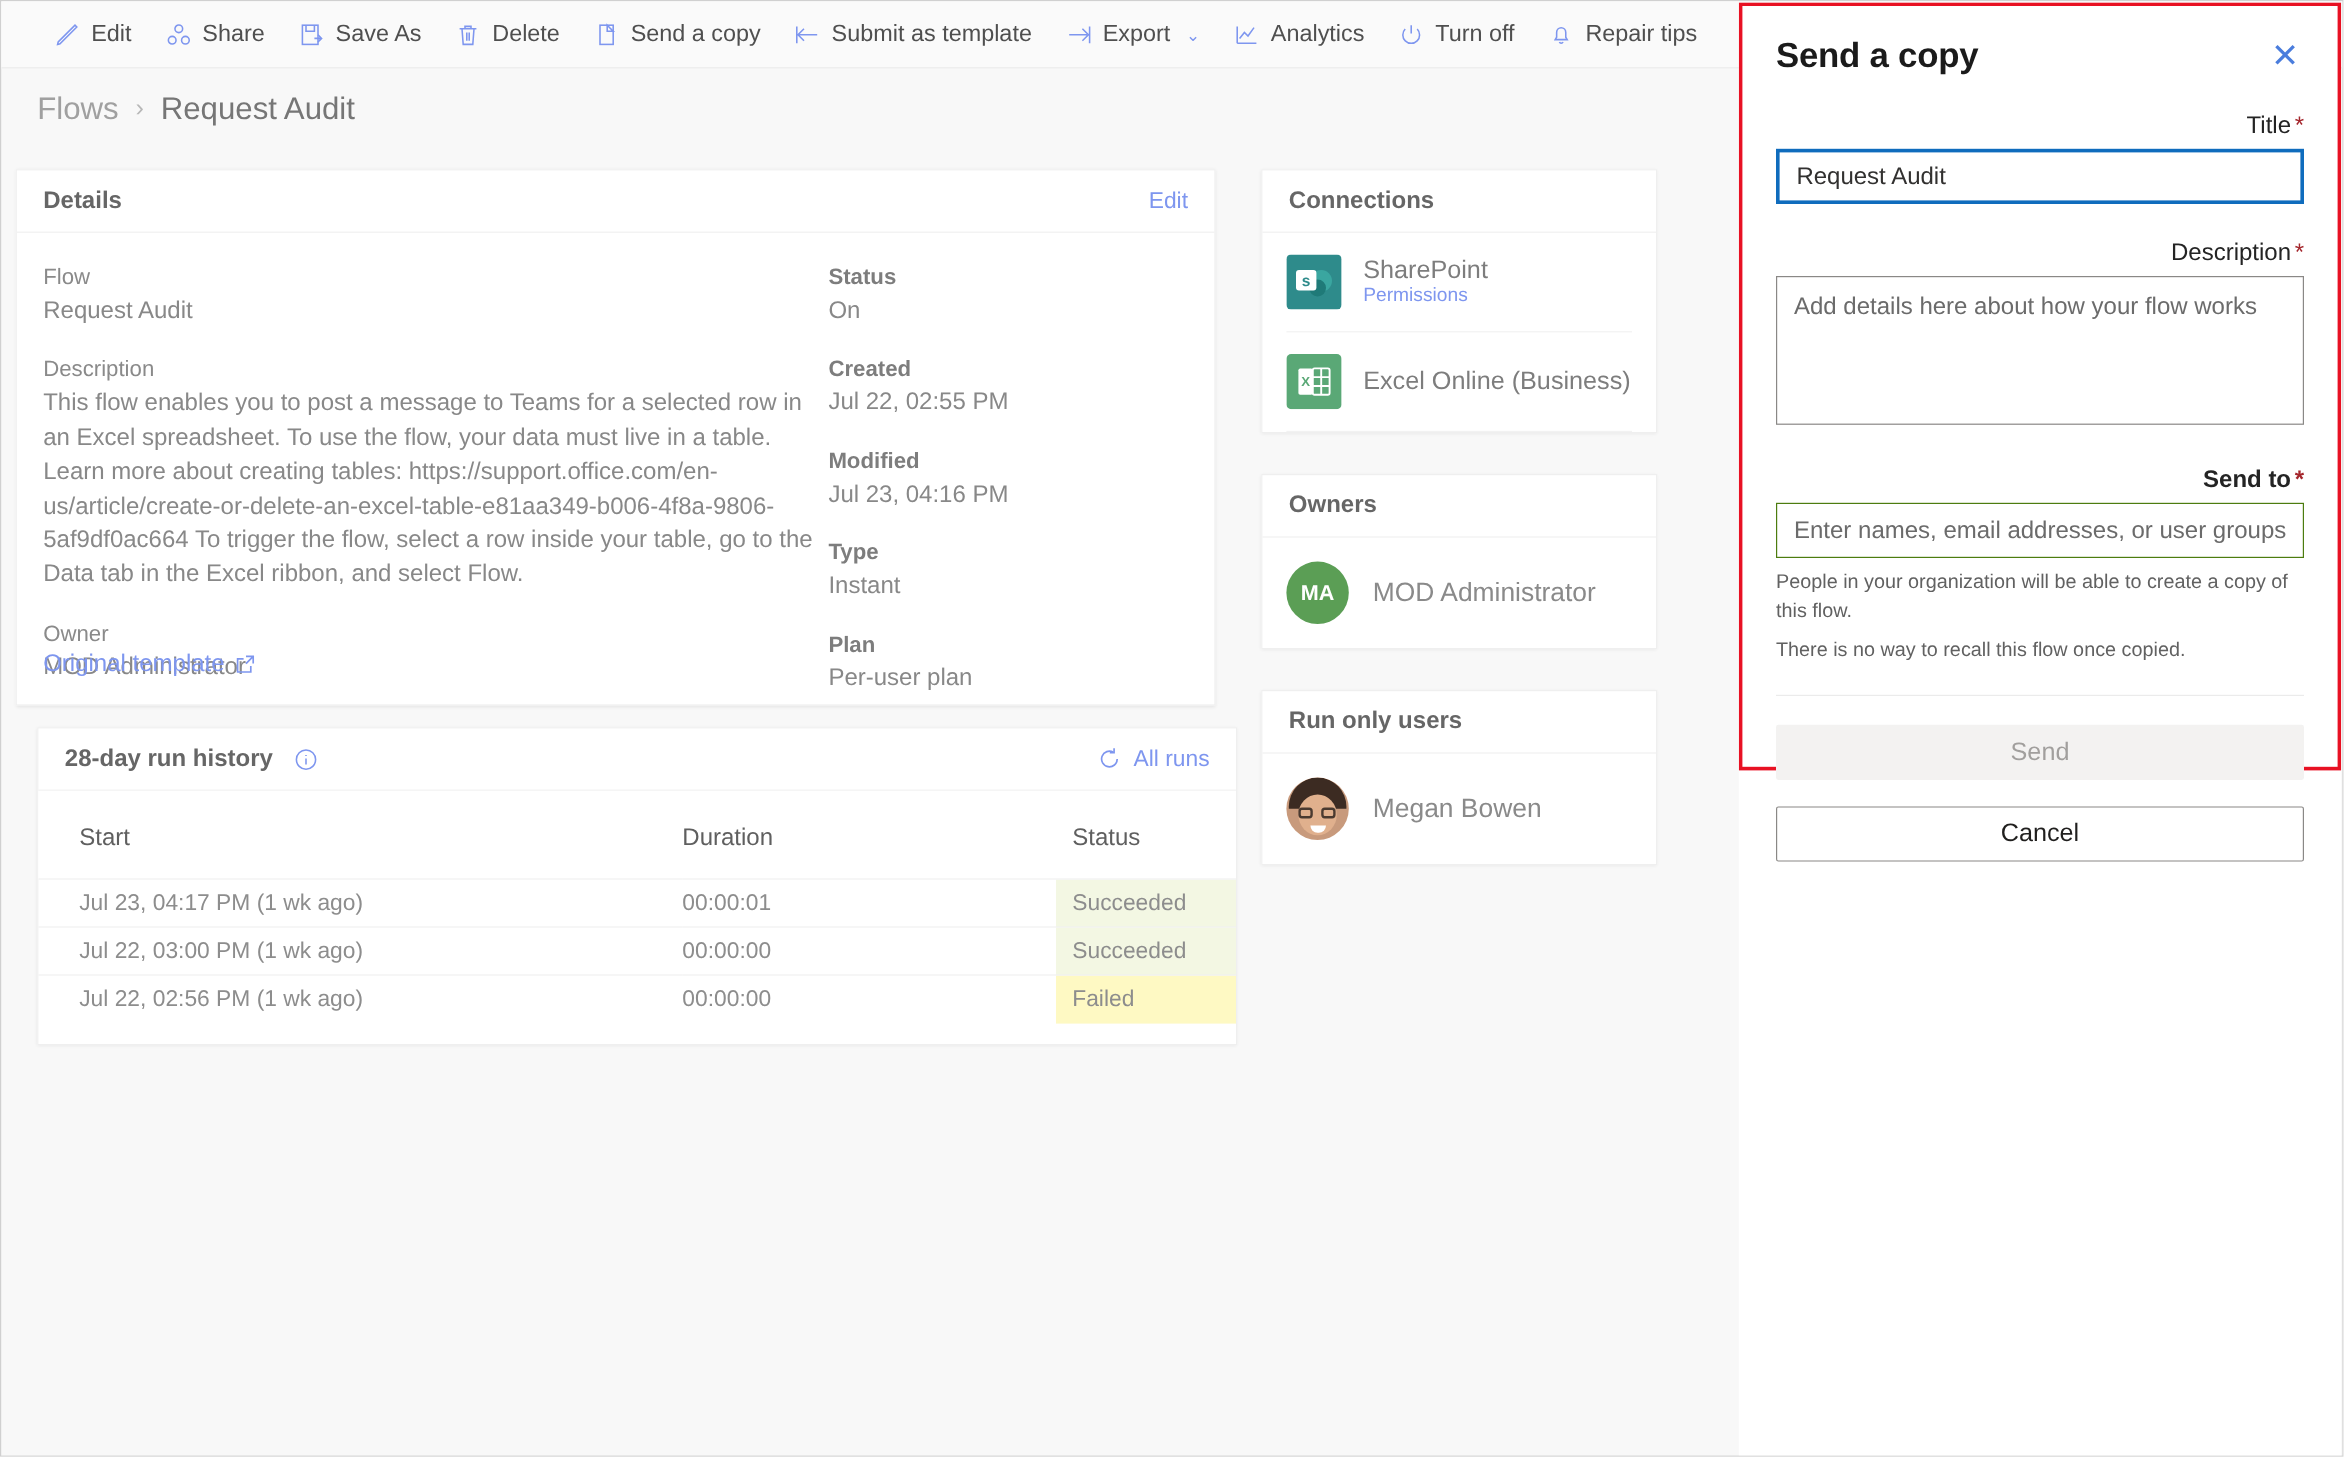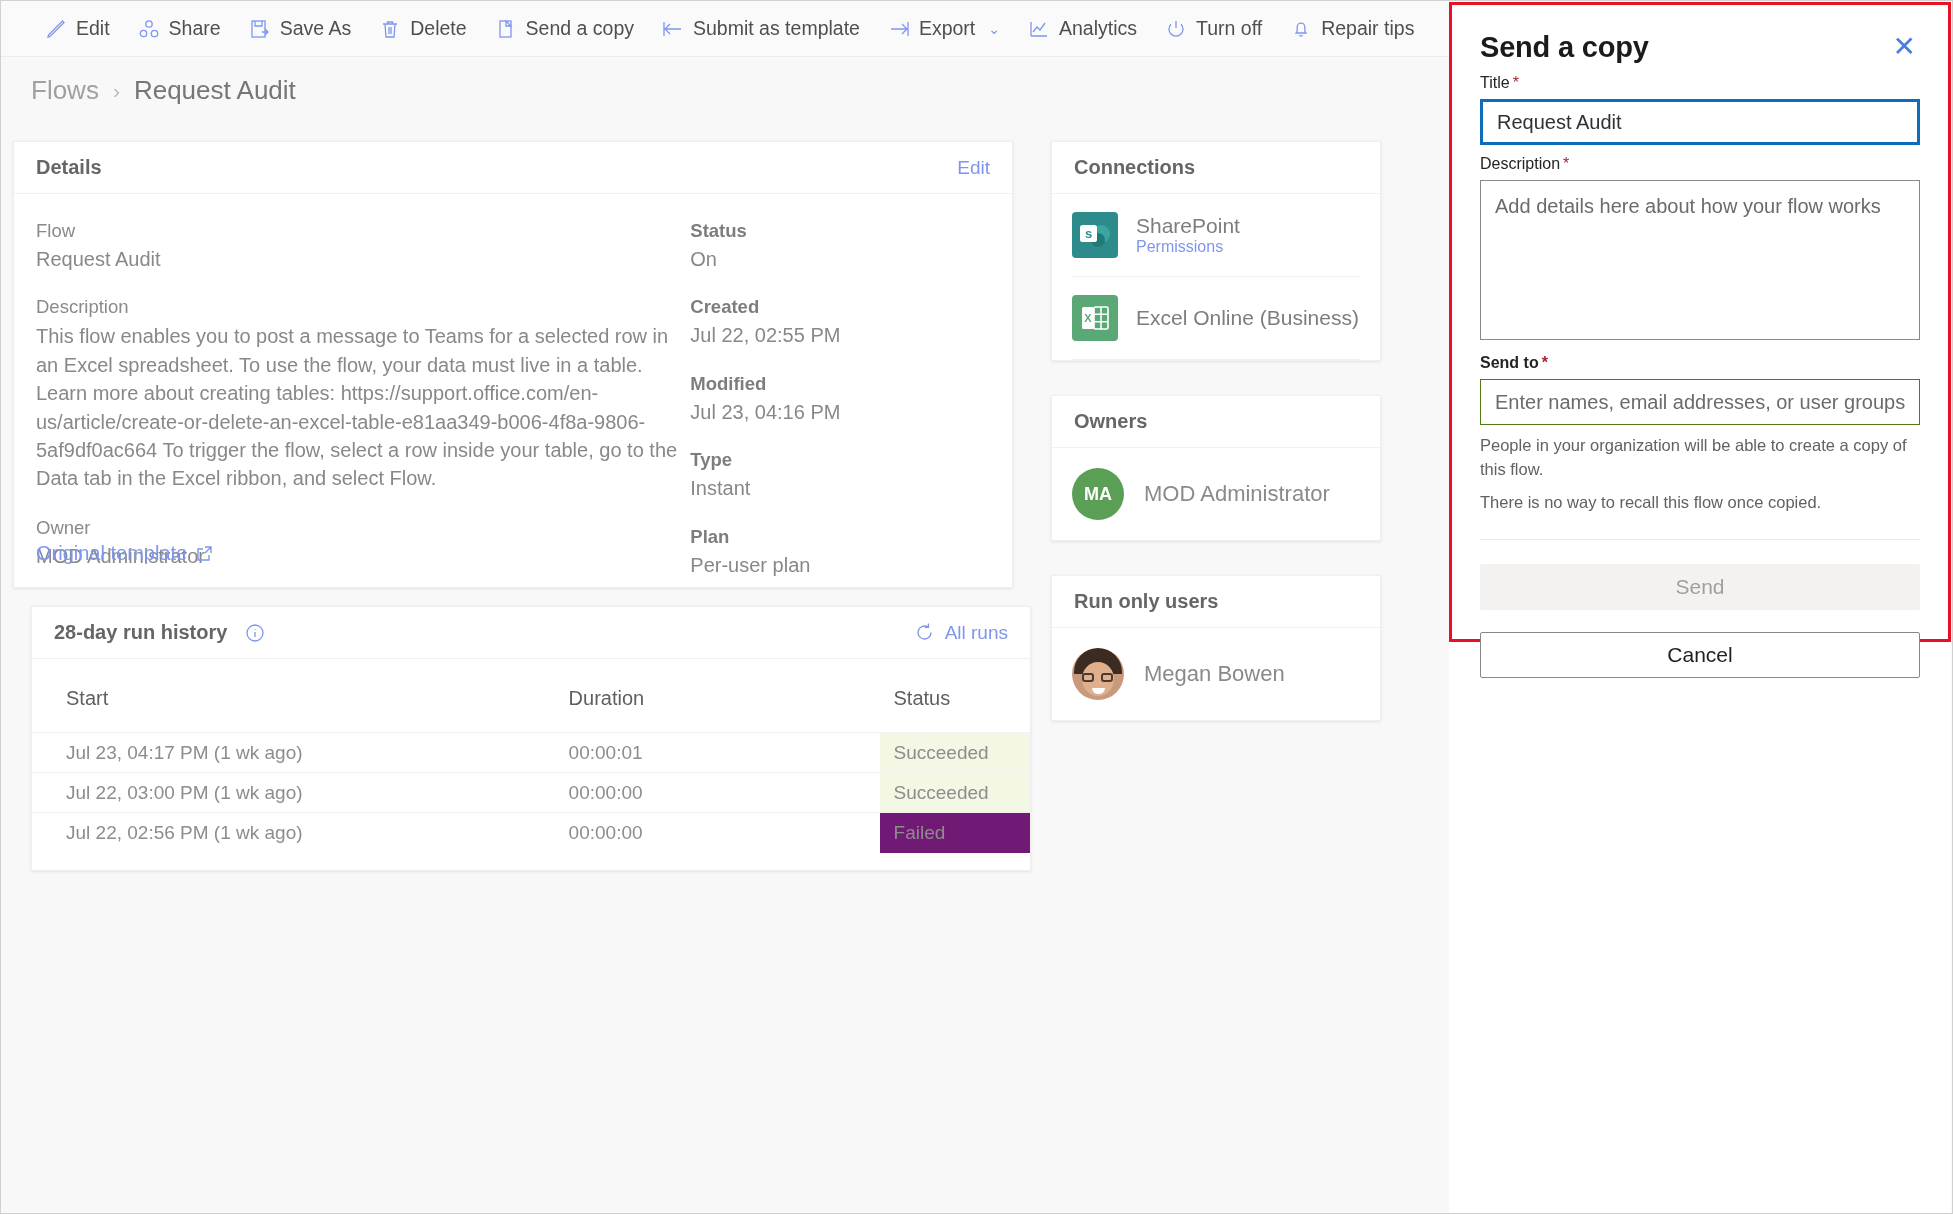--- a/index.html
+++ b/index.html
@@ -89,21 +89,21 @@
   table.runs th {
     text-align: left; font-weight: normal; font-size: 20px; color: #5f5f5f;
     padding: 28px 0 22px 0; background: #ffffff;
   }
   table.runs td { font-size: 19px; color: #8d8d8d; padding: 0; height: 40px; vertical-align: middle; }
   table.runs tr.rrow { border-top: 1px solid #f1f1f1; margin-top: 16px; }
   .c-start { padding-left: 34px !important; width: 535px; }
   .c-dur   { width: 310px; }
   .c-stat  { width: 150px; padding-left: 14px !important; }
   td.st-succ { background: #f3f7e3; color: #8a8a7a; padding-left: 14px !important; }
-  td.st-fail { background: #701a75; color: #8d8585; padding-left: 14px !important; }
+  td.st-fail { background: #fef9c3; color: #8d8585; padding-left: 14px !important; }
 
   
   #rail { position: absolute; left: 1050px; top: 140px; width: 330px; }
   .rail-card { margin-bottom: 34px; }
   .rail-body { padding: 0 20px; }
   .conn-row {
     display: flex; align-items: center; gap: 18px;
     padding: 18px 0; border-bottom: 1px solid #f2f2f2;
   }
   .conn-row:last-child { border-bottom: 1px solid #f2f2f2; }
@@ -135,31 +135,31 @@
     background: #ffffff; z-index: 40; overflow: hidden;
   }
   #panelBox {
     position: absolute; left: 0; top: 0; width: 502px; height: 640px;
     background: #ffffff; border: 3px solid #e81123;
     padding: 26px 28px 0 28px;
   }
   .panel-head { display: flex; align-items: flex-start; justify-content: space-between; }
   .panel-title { font-size: 29px; font-weight: bold; color: #1b1b1b; letter-spacing: -0.2px; }
   .close-x { color: #4a7ddd; font-size: 28px; line-height: 1; cursor: default; padding: 2px 4px; }
-  .f-label { font-size: 16px; color: #242424; margin: 10px 0 7px 0; }
+  .f-label { font-size: 20px; color: #242424; margin: 30px 0 7px 0; text-align: right; }
   .f-label .req { color: #a4262c; margin-left: 3px; }
   .f-label.bold { font-weight: bold; }
   .tb {
     width: 100%; height: 46px; padding: 0 14px;
     font-family: "Liberation Sans", sans-serif; font-size: 20px; color: #323130;
     border: 1px solid #4d7c0f; background: #ffffff; outline: none; border-radius: 0;
   }
   .tb.focused { border: 3px solid #0f6cbd; }
   textarea.ta {
-    width: 100%; height: 160px; padding: 12px 14px; resize: none;
+    width: 100%; height: 124px; padding: 12px 14px; resize: none;
     font-family: "Liberation Sans", sans-serif; font-size: 20px; color: #605e5c;
     border: 1px solid #8a8886; background: #ffffff; outline: none; border-radius: 0;
     line-height: 1.3;
   }
   .tb::placeholder, textarea.ta::placeholder { color: #6b6b6b; }
   .hint { font-size: 16.5px; color: #616161; margin-top: 9px; line-height: 1.45; }
   .panel-sep { border-top: 1px solid #ebebeb; margin: 24px 0 0 0; }
   .panel-btns { display: flex; gap: 22px; margin-top: 24px; flex-direction: column; }
   .btn {
     font-family: "Liberation Sans", sans-serif; font-size: 21px;

